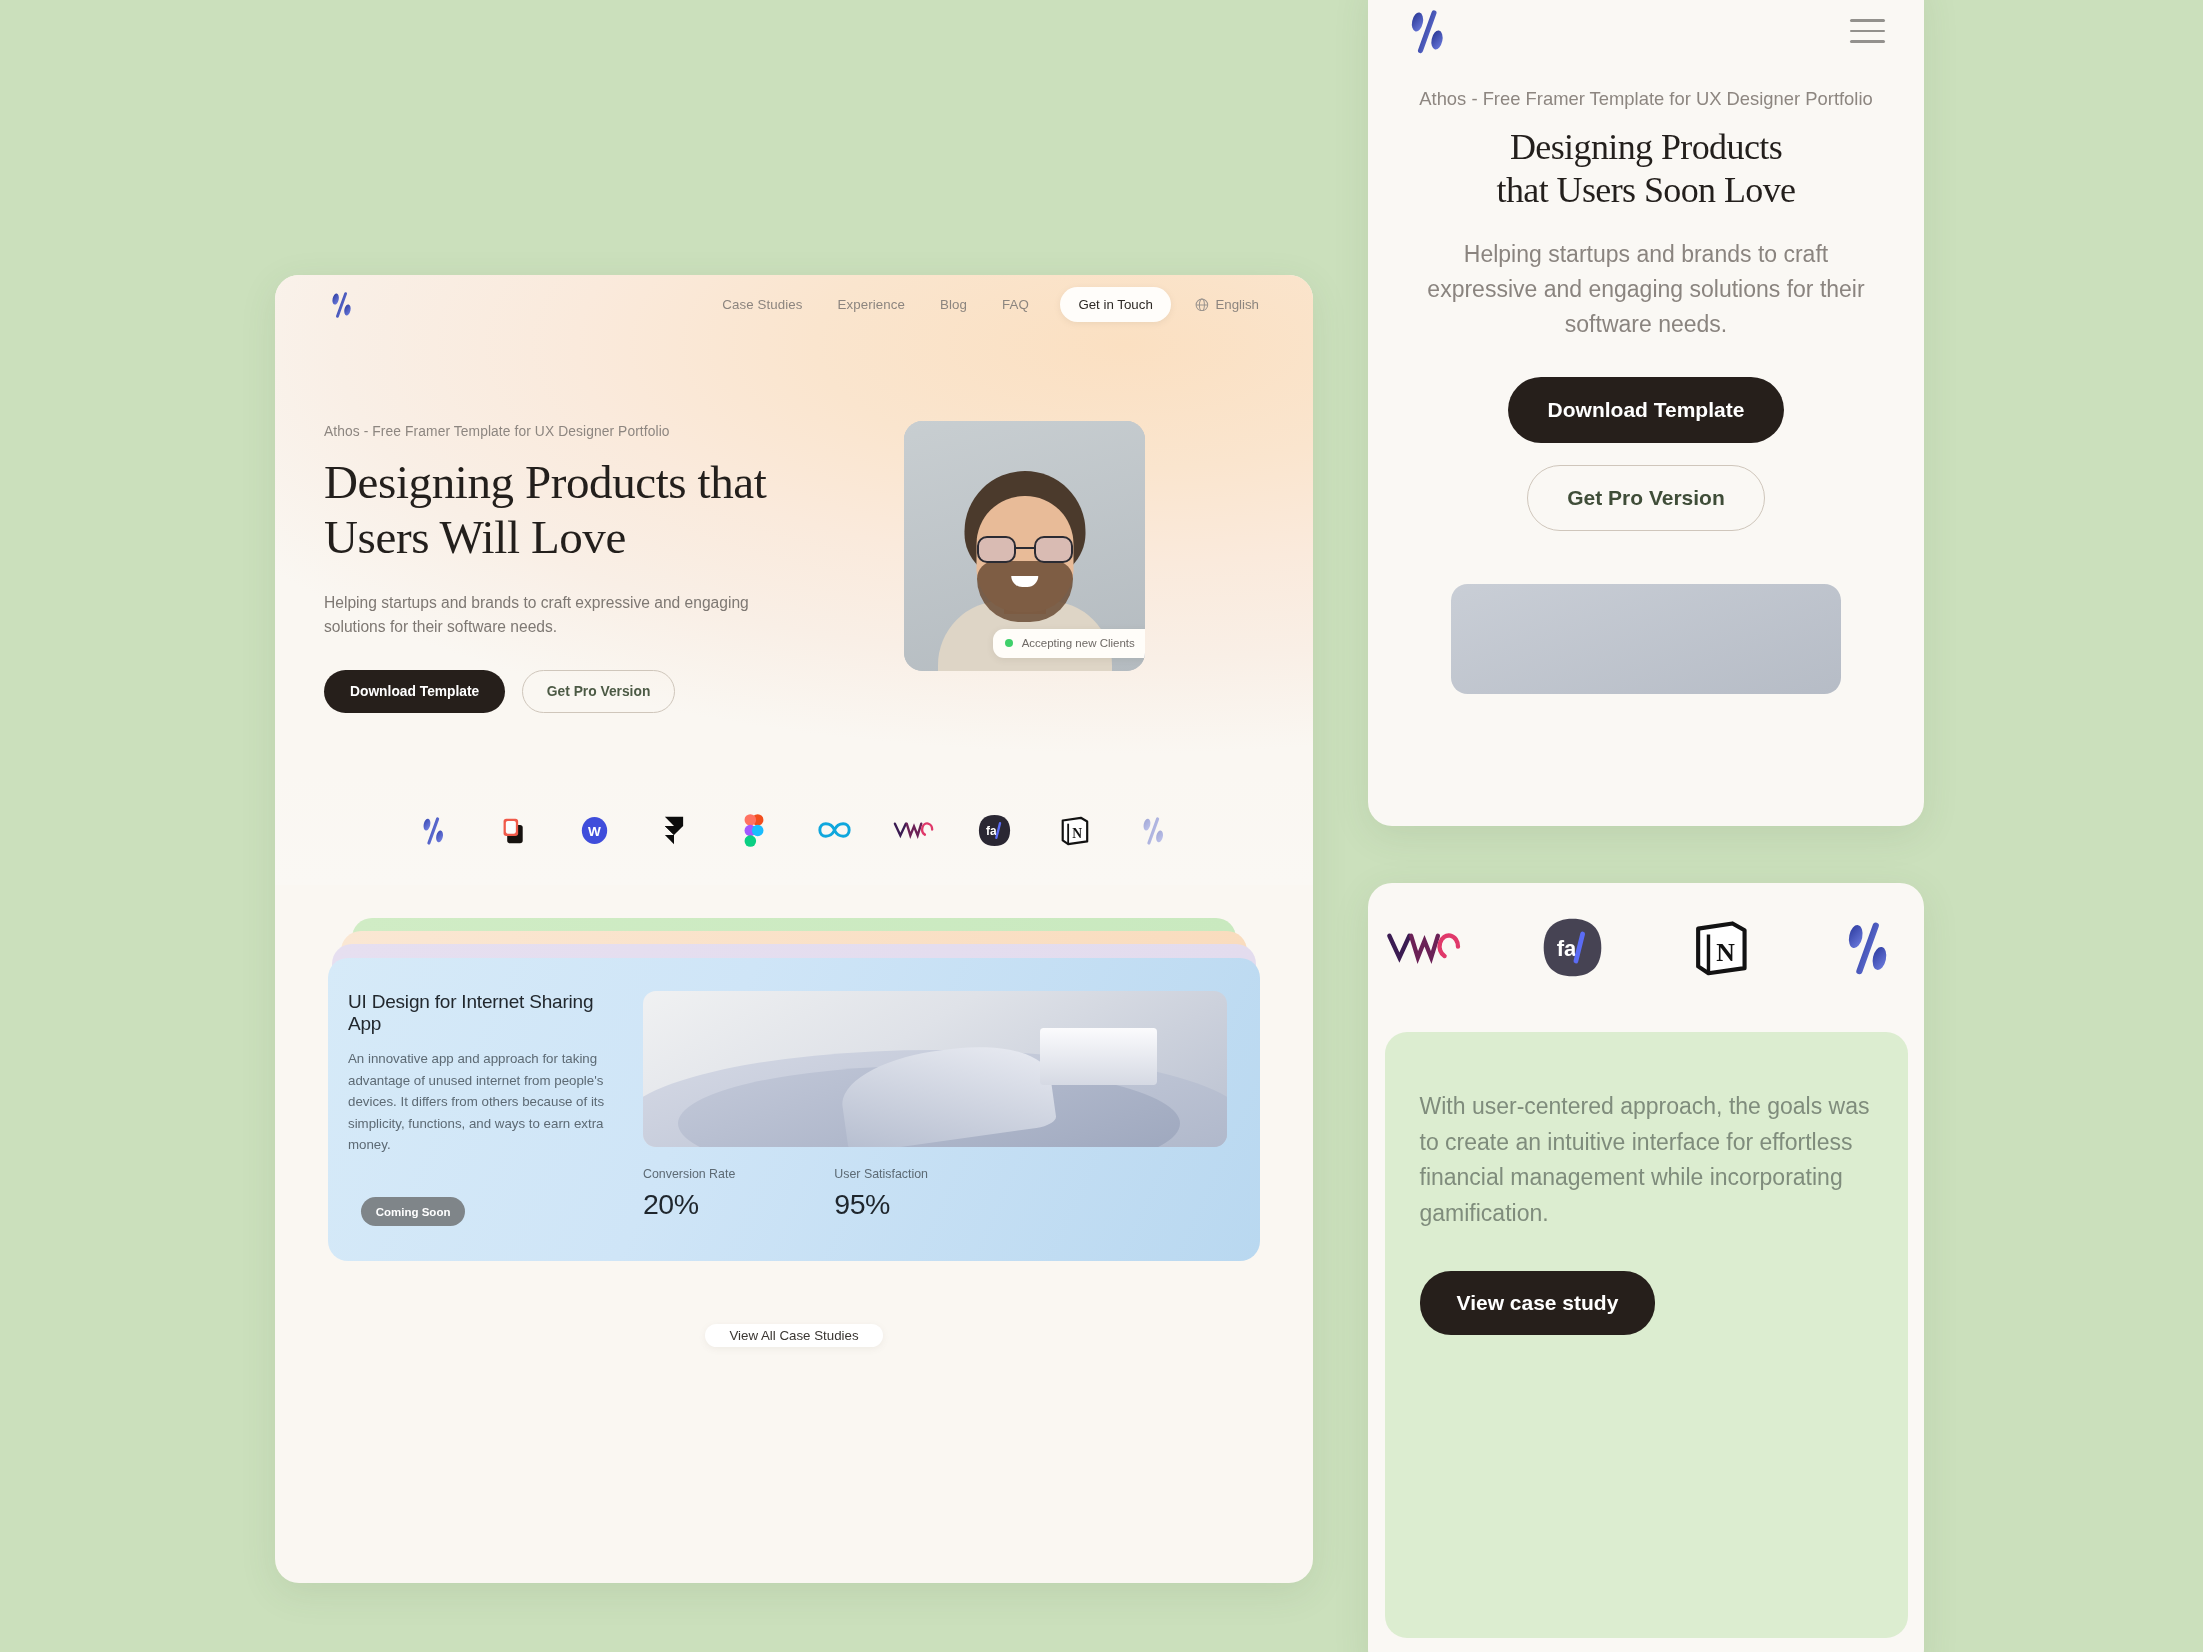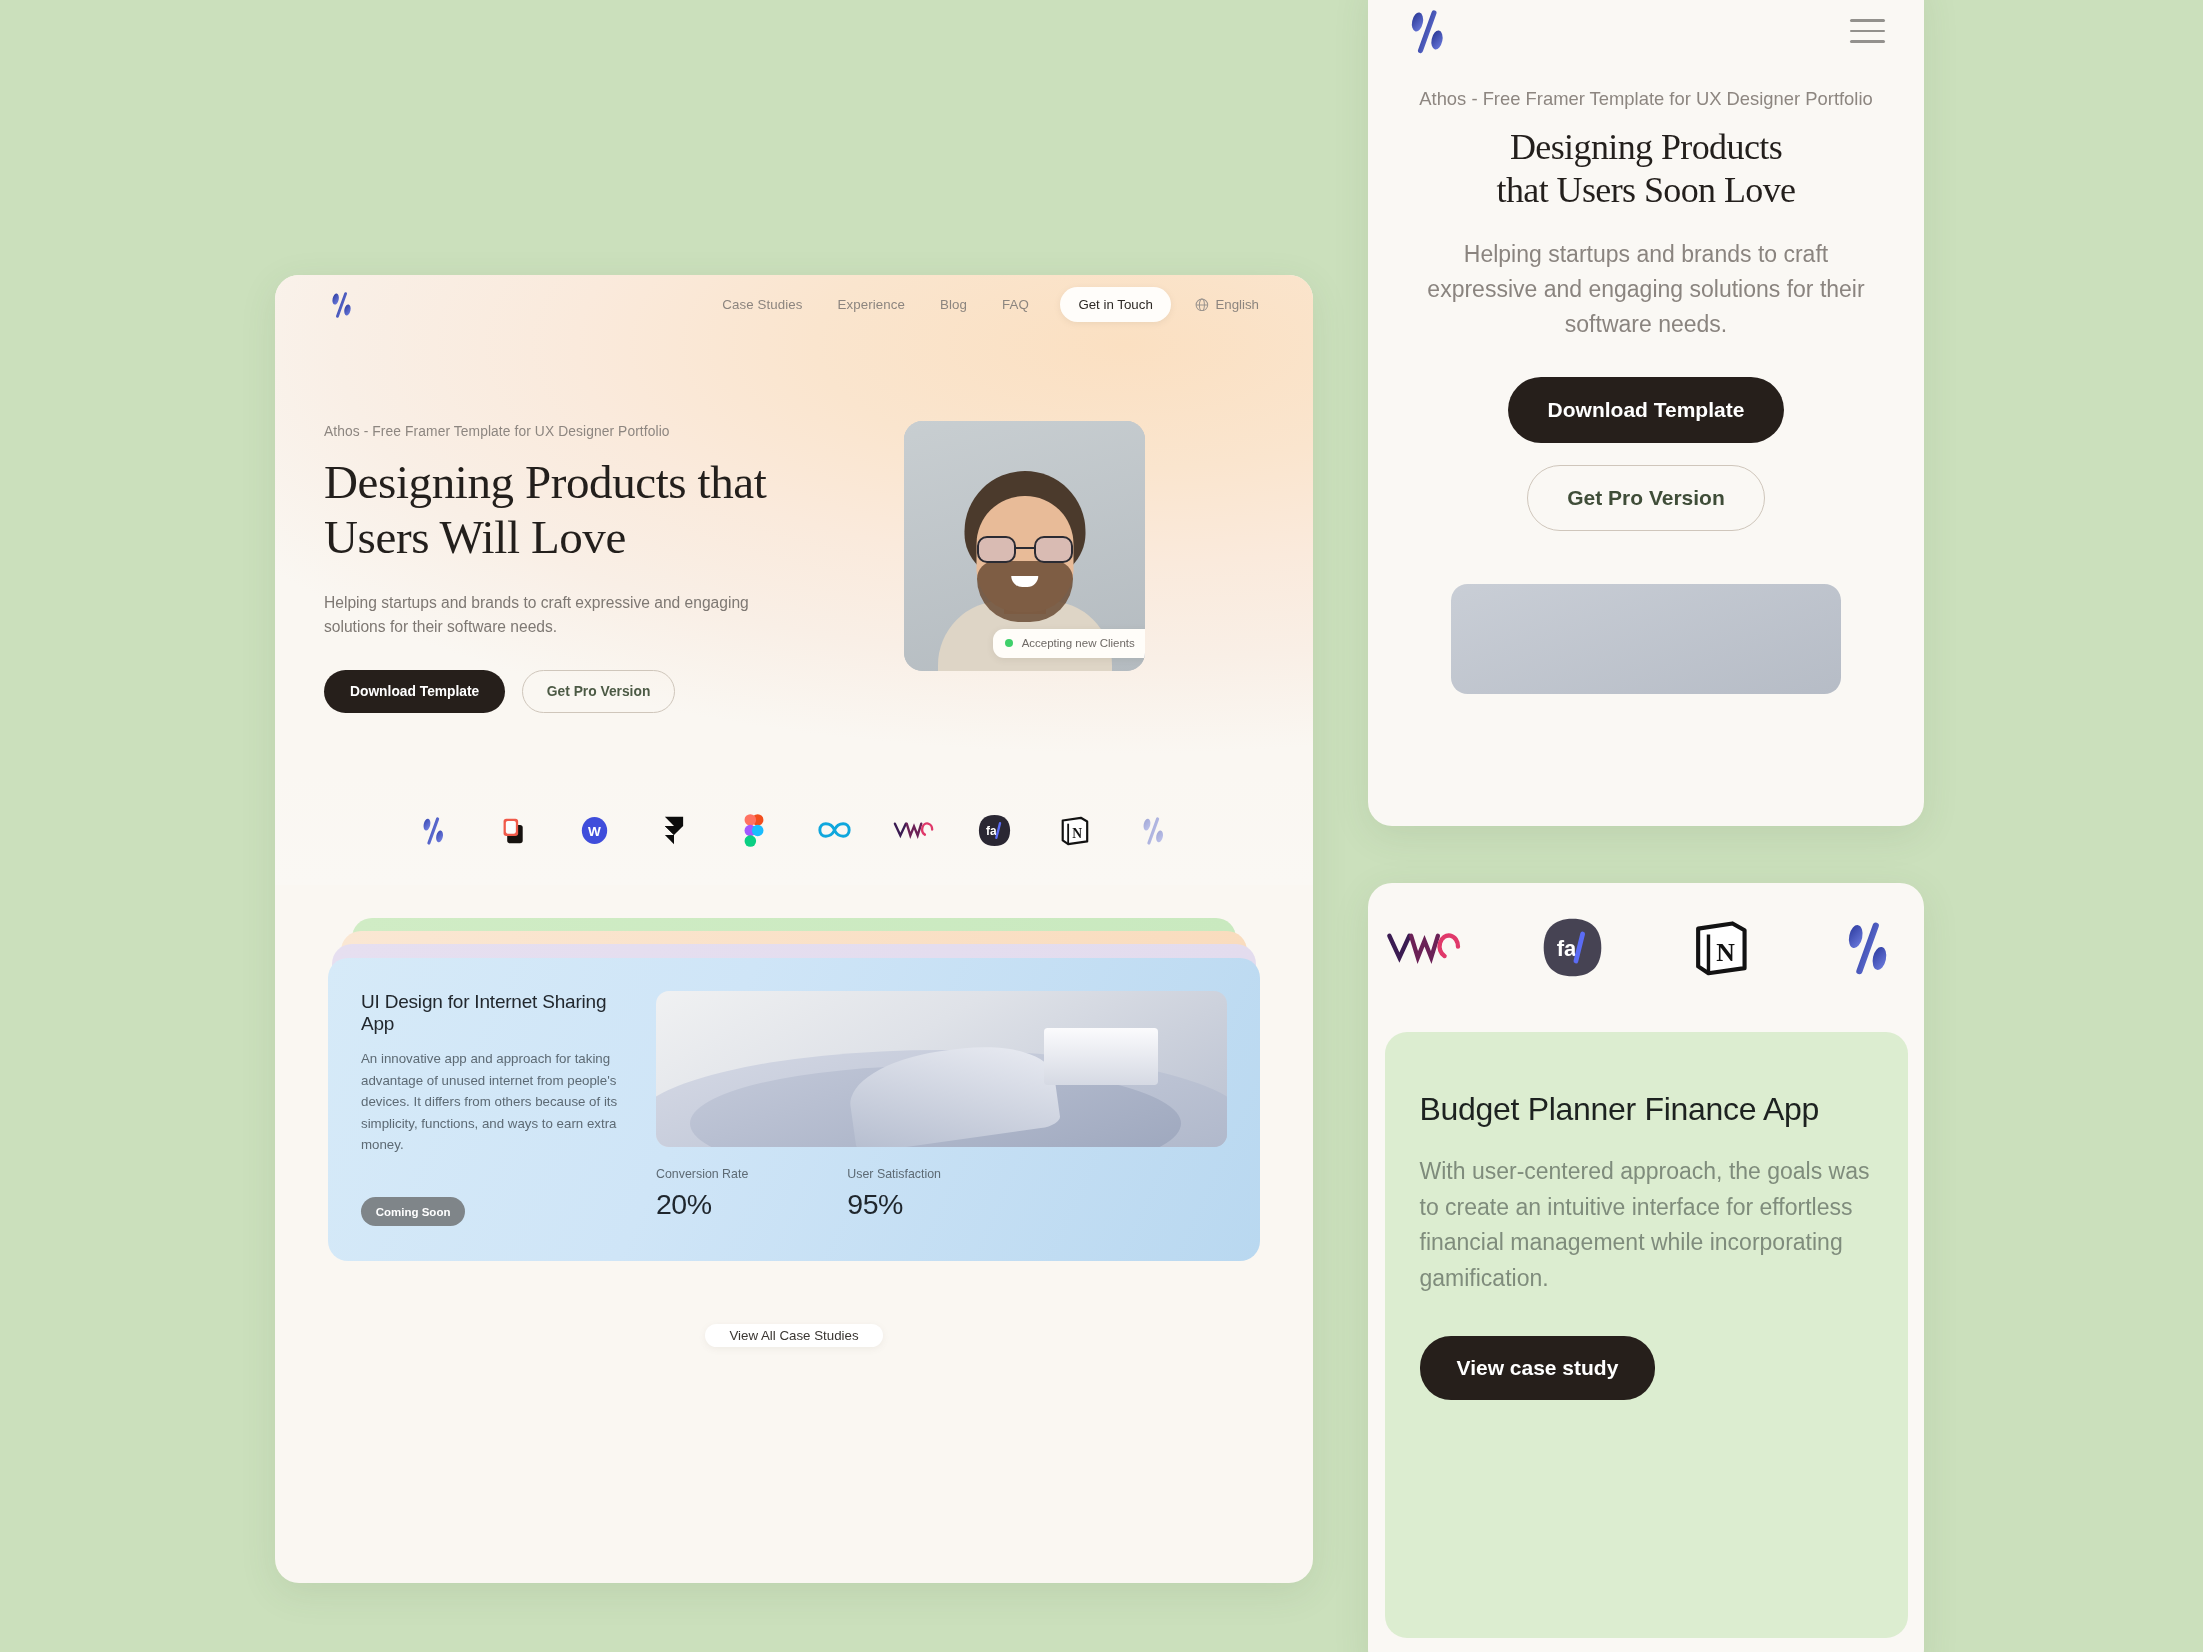--- a/index.html
+++ b/index.html
@@ -121,21 +121,21 @@
   .stack{ position:relative; height:386px; }
   .stack-card{
     position:absolute; left:0; right:0; border-radius:20px;
   }
   .sc-green{ top:0; left:24px; right:24px; height:55px; background:linear-gradient(90deg,#d0ecc5,#c9e9bf); }
   .sc-orange{ top:13px; left:13px; right:13px; height:57px; background:linear-gradient(90deg,#fae7d3,#f9dcbe); }
   .sc-purple{ top:26px; left:3.7px; right:3.7px; height:57px; background:linear-gradient(90deg,#e6dff0,#e3dcee); }
   .sc-blue{
     top:40px; left:0; right:0; height:303px;
     background:linear-gradient(115deg,#d6eaf8 0%,#cfe5f7 40%,#b9d8f0 100%);
-    padding:33px 33px 0 33px; display:flex; gap:24px;
+    padding:33px 33px 0 20px; display:flex; gap:24px;
   }
   .case-left{ width:271px; }
   .case-title{ font-size:19px; color:#22282e; margin-bottom:13px; letter-spacing:-0.2px; }
   .case-desc{ font-size:13.3px; line-height:1.62; color:#5d6a74; }
   .coming-soon{
     position:absolute; left:33px; bottom:35px;
     background:#7f8589; color:#fff; font-size:11.5px; font-weight:700;
     padding:8.3px 14.7px; border-radius:14.7px; white-space:nowrap; cursor:pointer;
   }
   .case-right{ flex:1; }
@@ -489,20 +489,19 @@
           </linearGradient>
             </defs>
           <ellipse cx="7" cy="10" rx="3.6" ry="6.4" transform="rotate(12 7 10)" fill="url(#lg5)"></ellipse>
           <ellipse cx="20" cy="22" rx="3.6" ry="6.4" transform="rotate(12 20 22)" fill="url(#lg5)"></ellipse>
           <path d="M18 4 L9 29" stroke="url(#lg5)" stroke-width="3.4" stroke-linecap="round" fill="none"></path>
         </svg>
       </div>
     </div>
 
     <div class="m-case">
-      <div class="m-case-title">Budget Planner Finance App</div>
       <div class="m-case-desc">With user-centered approach, the goals was to create an intuitive interface for effortless financial management while incorporating gamification.</div>
       <button class="m-case-btn">View case study</button>
     </div>
   </div>
 
 </div>
 
 
 </body></html>

